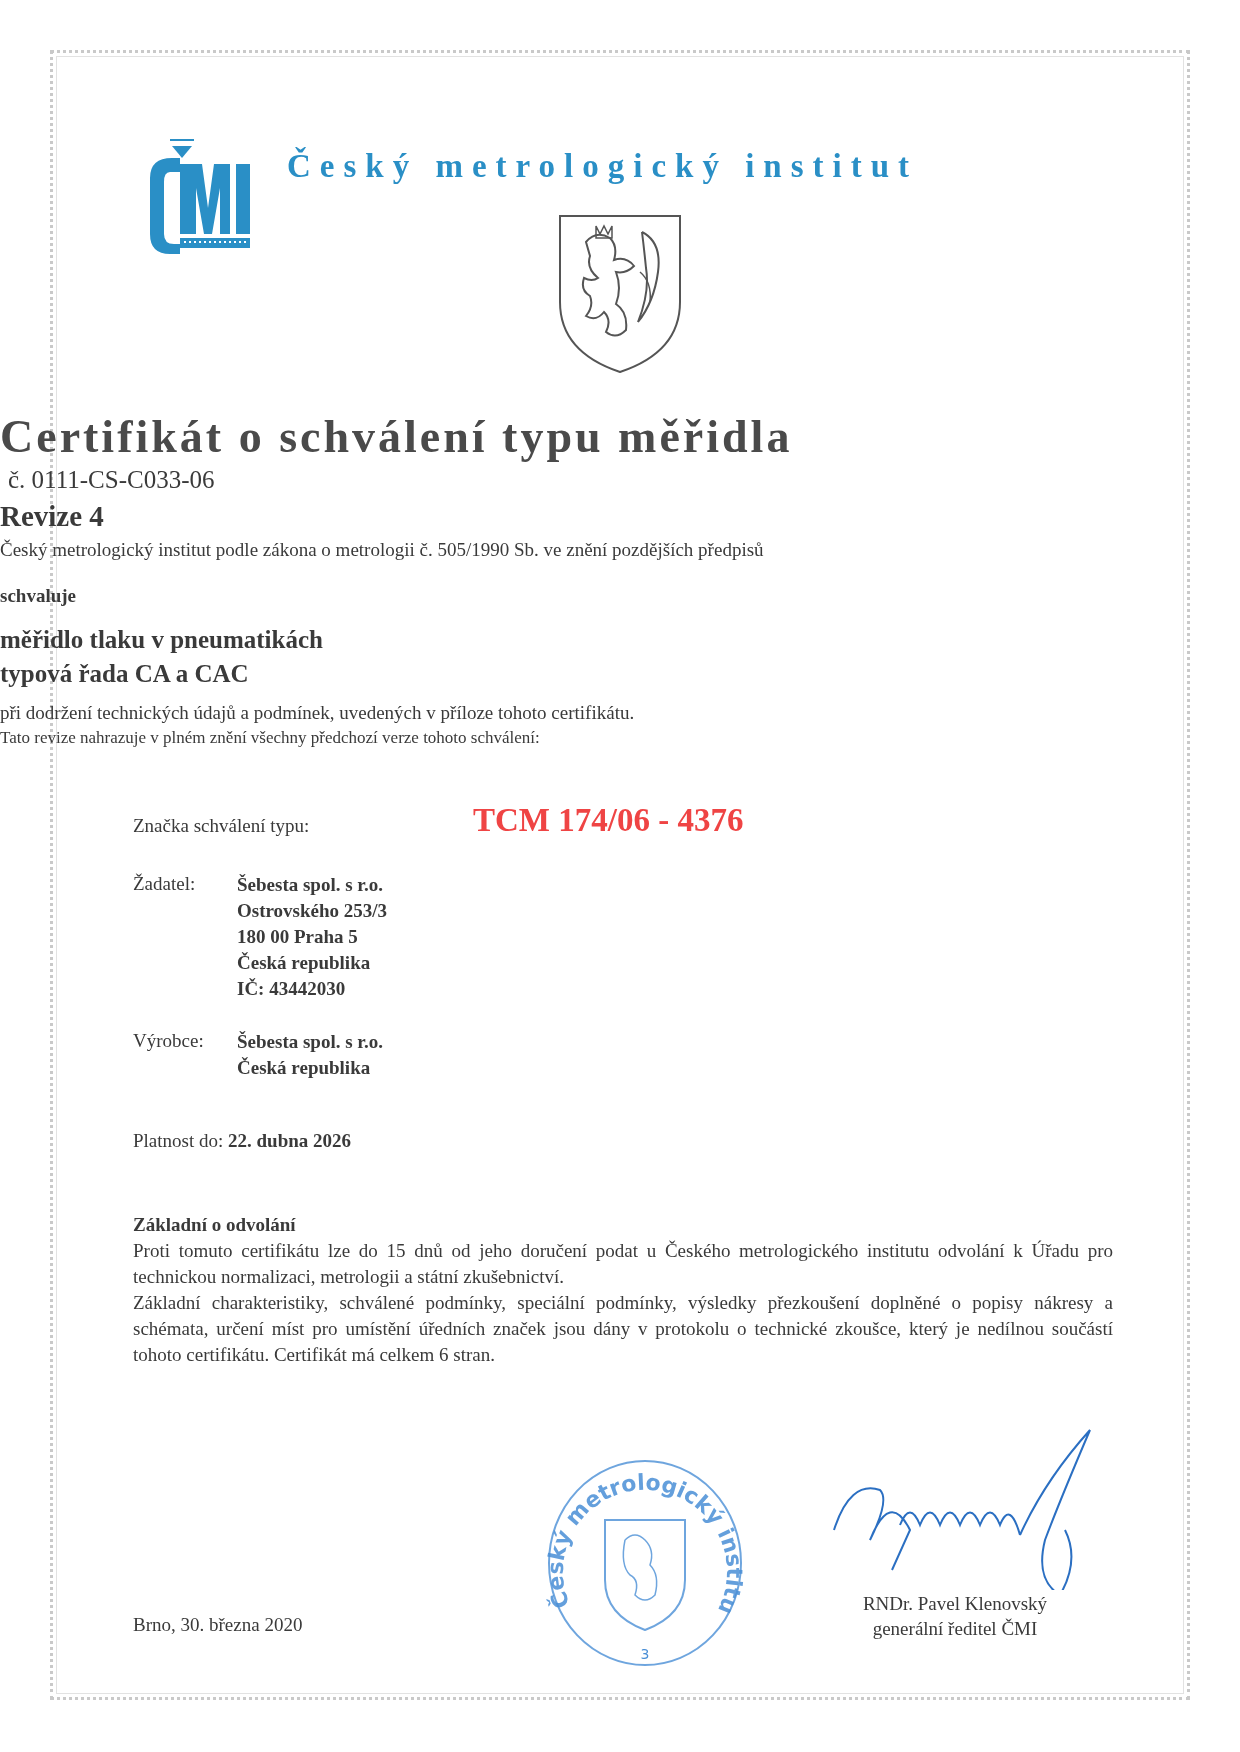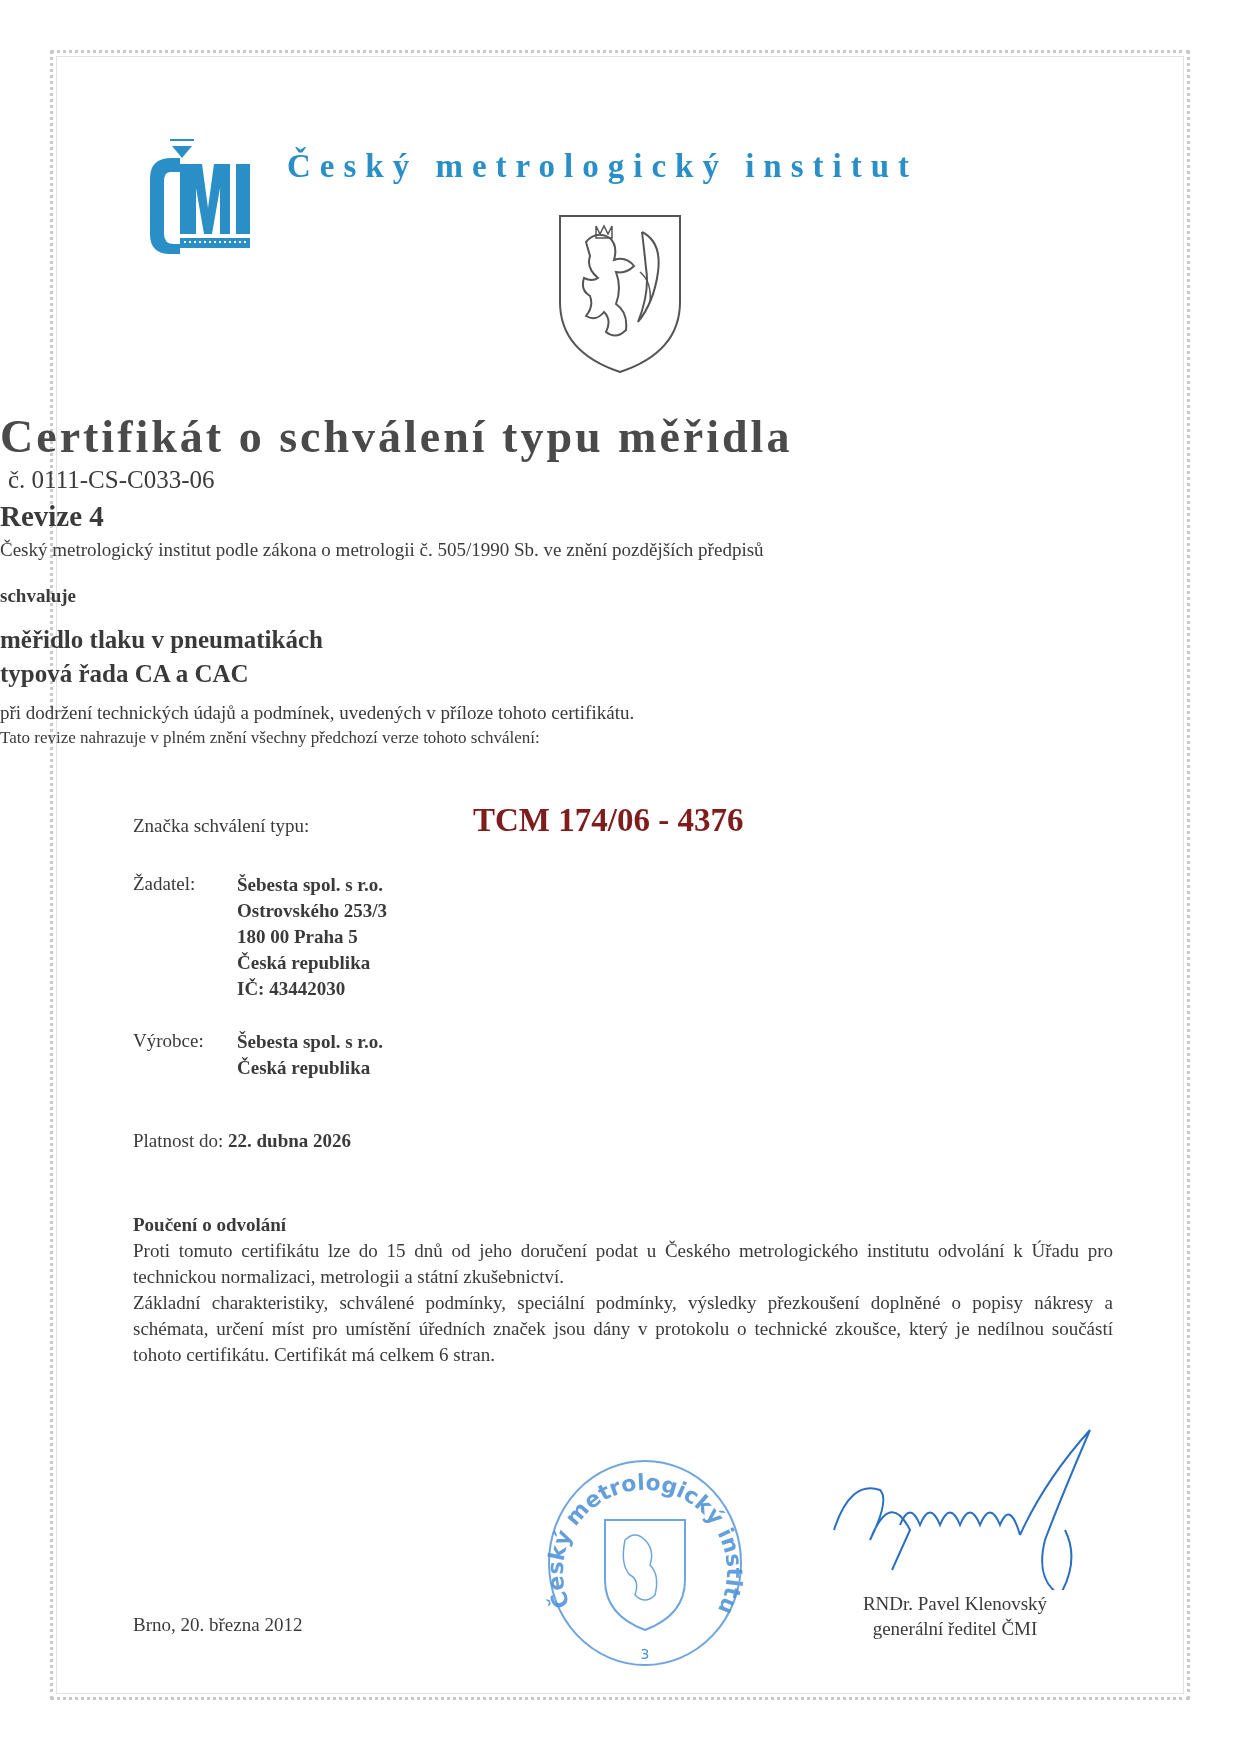--- a/index.html
+++ b/index.html
@@ -18,21 +18,21 @@
   .num { top:466px; font-size:25px;padding-left:8px; }
   .rev { top:500px; font-size:29px; font-weight:bold; }
   .law { top:539px; font-size:19px; }
   .appr { top:585px; font-size:19px; font-weight:bold; }
   .dev1 { top:626px; font-size:25px; font-weight:bold; }
   .dev2 { top:660px; font-size:25px; font-weight:bold; }
   .cond1 { top:702px; font-size:19px; }
   .cond2 { top:728px; font-size:17px; }
   .lbl { position:absolute; font-size:19px; }
   .val { position:absolute; font-size:19px; font-weight:bold; line-height:26px; }
-  .tcm { position:absolute; left:473px; top:802px; font-size:33px; font-weight:bold; color:#7f1d1d; }
+  .tcm { position:absolute; left:473px; top:802px; font-size:33px; font-weight:bold; color:#ef4444; }
   .sec { position:absolute; left:133px; width:980px; font-size:19px; line-height:26px; text-align:justify; }
   .sec b { font-weight:bold; }
   .stamp { position:absolute; left:540px; top:1455px; width:210px; height:215px; }
   .sign { position:absolute; left:830px; top:1420px; width:310px; height:170px; }
   .signer { position:absolute; left:830px; top:1591px; width:250px; text-align:center; font-size:19px; line-height:25px; }
   .place { position:absolute; left:133px; top:1614px; font-size:19px; }
 </style>
 </head>
 <body>
 
@@ -86,26 +86,26 @@
   <div>Šebesta spol. s r.o.</div>
   <div>Česká republika</div>
 </div>
 
 <div class="lbl" style="left:133px; top:1130px;">
   <span>Platnost do:</span>
   <b>22. dubna 2026</b>
 </div>
 
 <div class="sec" style="top:1212px;">
-  <b style="display:block;">Poučení o odvolání</b>
+  <b style="display:block;">Základní o odvolání</b>
   <div>Proti tomuto certifikátu lze do 15 dnů od jeho doručení podat u Českého metrologického institutu odvolání k Úřadu pro technickou normalizaci, metrologii a státní zkušebnictví.</div>
   <div>Základní charakteristiky, schválené podmínky, speciální podmínky, výsledky přezkoušení doplněné o popisy nákresy a schémata, určení míst pro umístění úředních značek jsou dány v protokolu o technické zkoušce, který je nedílnou součástí tohoto certifikátu. Certifikát má celkem 6 stran.</div>
 </div>
 
-<div class="place">Brno, 20. března 2012</div>
+<div class="place">Brno, 30. března 2020</div>
 
 <svg class="stamp" viewBox="0 0 210 215">
   <defs>
     <path id="stampArc" d="M30 150 A82 82 0 1 1 180 150"></path>
   </defs>
   <ellipse cx="105" cy="108" rx="96" ry="102" fill="none" stroke="#4a8fd6" stroke-width="2" opacity="0.8"></ellipse>
   <text font-family="DejaVu Sans, sans-serif" font-size="22" font-weight="bold" fill="#4a8fd6" opacity="0.85">
     <textPath href="#stampArc">Český metrologický institut</textPath>
   </text>
   <path d="M65 65 L145 65 L145 125 Q145 160 105 175 Q65 160 65 125 Z" fill="none" stroke="#4a8fd6" stroke-width="2" opacity="0.8"></path>

